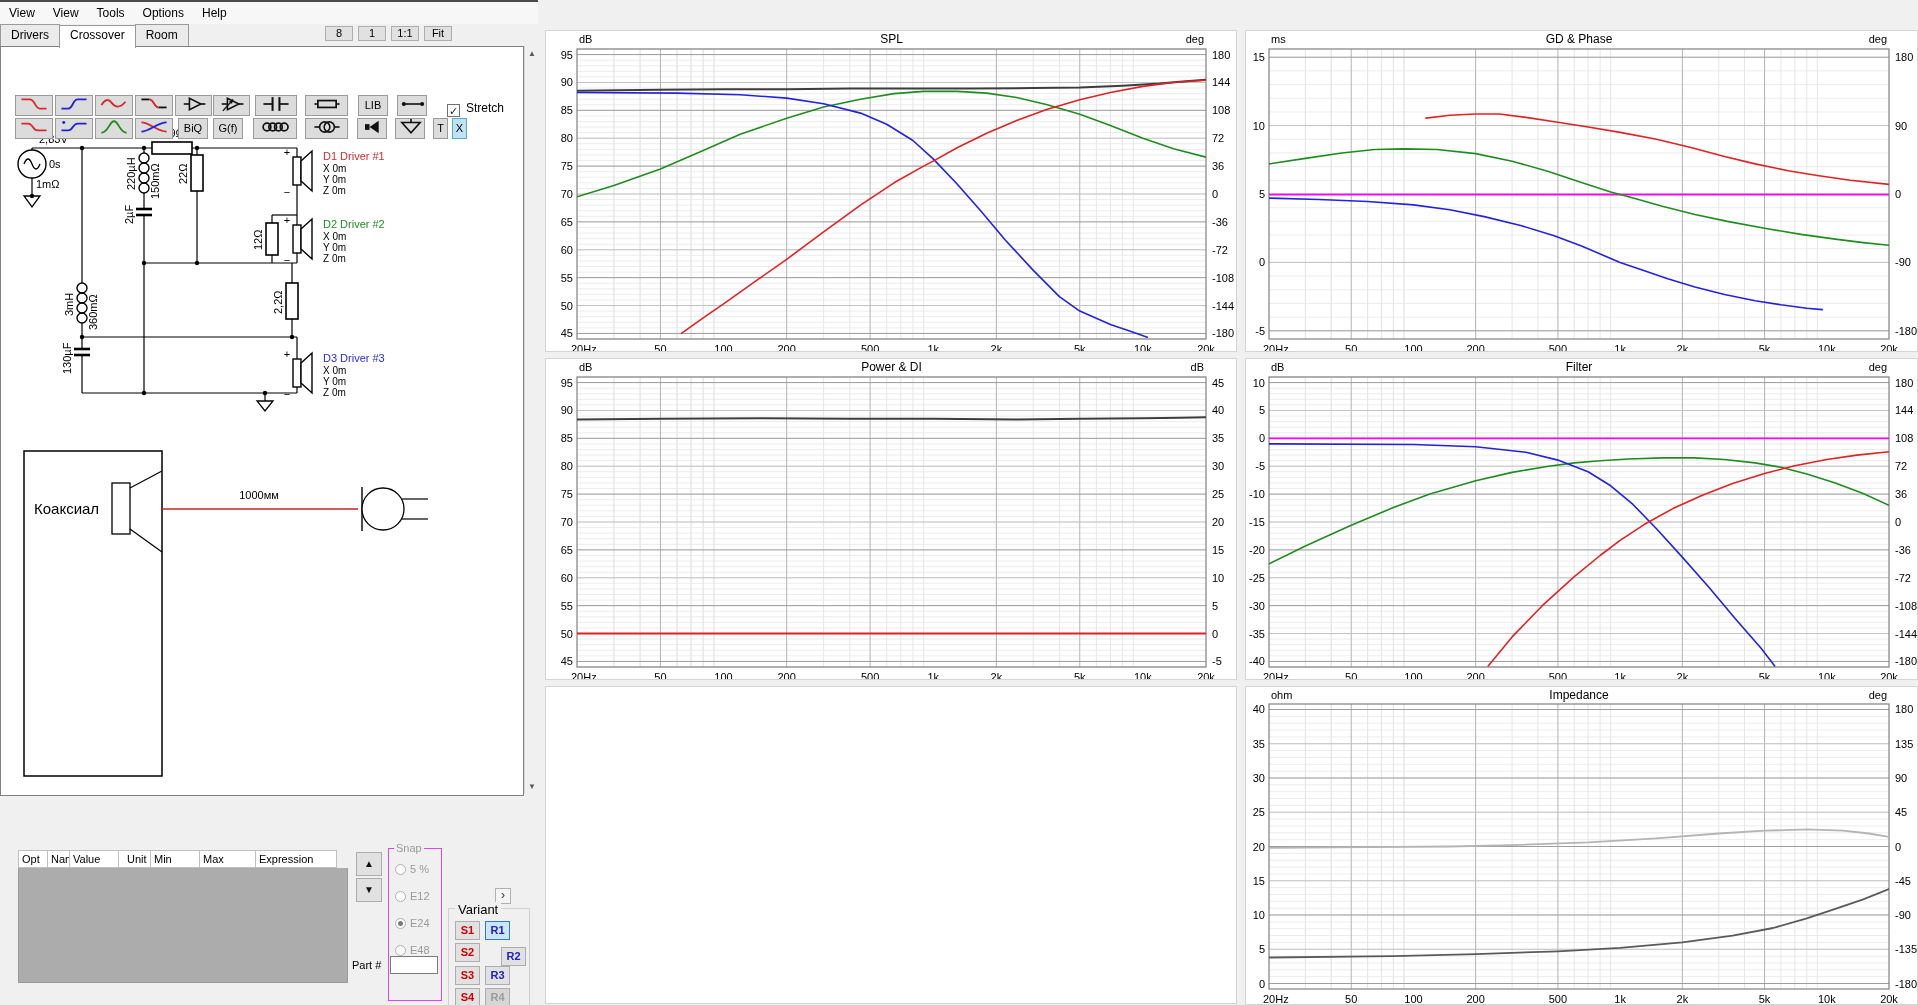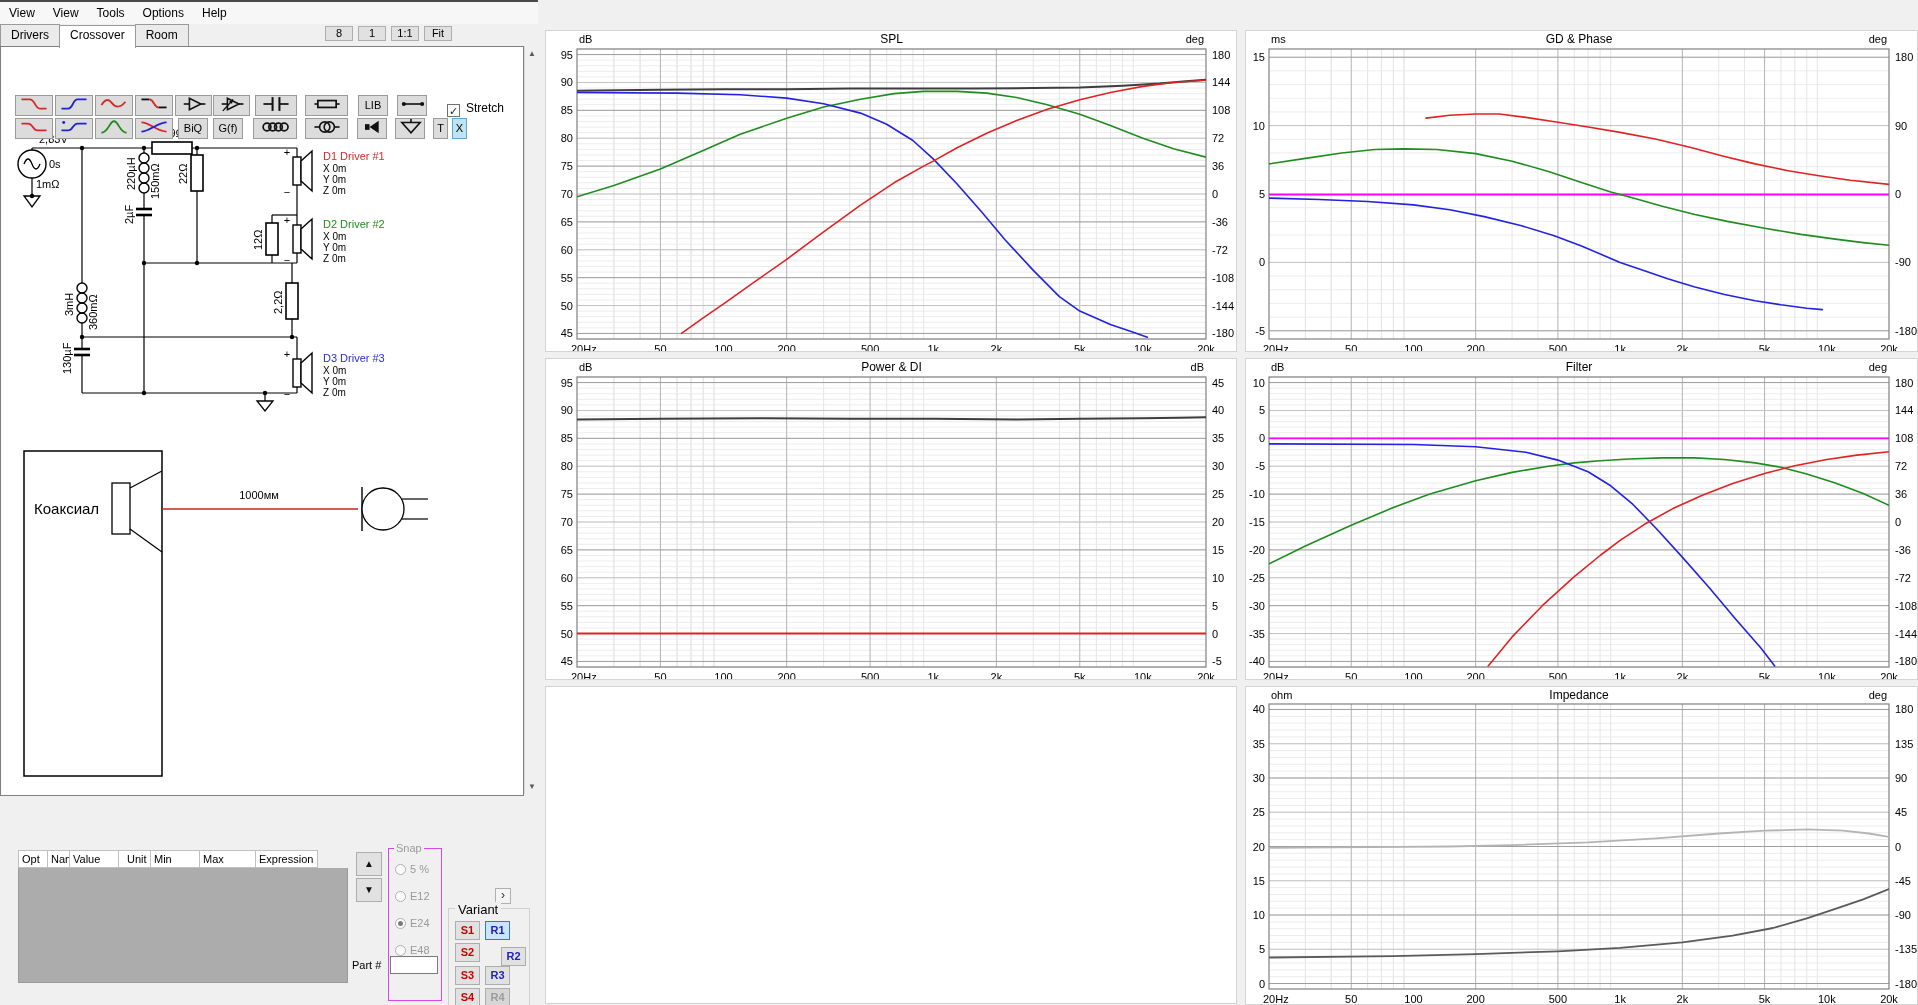--- a/index.html
+++ b/index.html
@@ -315,21 +315,21 @@
         <div class="vbtn r active" style="left: 36px; top: 12px;">R1</div>
         <div class="vbtn s" style="left: 6px; top: 34.4px;">S2</div>
         <div class="vbtn r" style="left: 36px; top: 38px; margin-left: 16px;">R2</div>
         <div class="vbtn s" style="left: 6px; top: 56.8px;">S3</div>
         <div class="vbtn r" style="left: 36px; top: 56.8px;">R3</div>
         <div class="vbtn s" style="left: 6px; top: 79.2px;">S4</div>
         <div class="vbtn r disabled" style="left: 36px; top: 79.2px;">R4</div>
       </div>
   </div>
 
-  <div class="abs" id="opttable"><span class="hdr" style="width: 30px;">Opt</span><span class="hdr" style="width: 23px;">Name</span><span class="hdr" style="width: 50px;">Value</span><span class="hdr" style="width: 33px; padding-left: 8px;">Unit</span><span class="hdr" style="width: 50px;">Min</span><span class="hdr" style="width: 57px;">Max</span><span class="hdr" style="width: 63px;">Expression</span></div>
+  <div class="abs" id="opttable"><span class="hdr" style="width: 30px;">Opt</span><span class="hdr" style="width: 23px;">Name</span><span class="hdr" style="width: 50px;">Value</span><span class="hdr" style="width: 33px; padding-left: 8px;">Unit</span><span class="hdr" style="width: 50px;">Min</span><span class="hdr" style="width: 57px;">Max</span><span class="hdr" style="width: 82px;">Expression</span></div>
   <div class="abs" id="optbody"></div>
   <div class="arrbtn" style="top:806px">▲</div>
   <div class="arrbtn" style="top:832px">▼</div>
   <div id="snapbox">
     <span class="gtitle">Snap</span>
   <label class="radio" style="top: 14px;"><span class="circ"></span>5 %</label>
       <label class="radio" style="top: 41px;"><span class="circ"></span>E12</label>
       <label class="radio" style="top: 68px;"><span class="circ sel"></span>E24</label>
       <label class="radio" style="top: 95px;"><span class="circ"></span>E48</label>
     </div>

